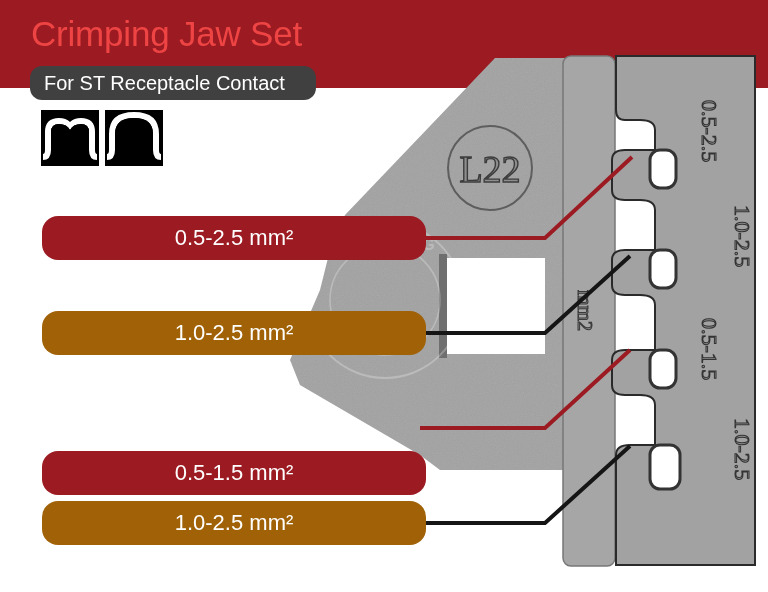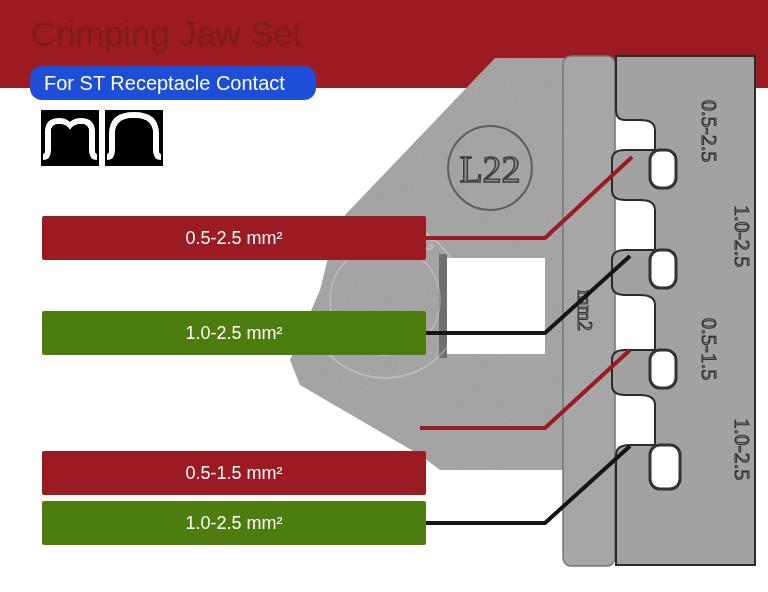--- a/index.html
+++ b/index.html
@@ -1,25 +1,25 @@
 <!DOCTYPE html>
 <html><head>
 <meta charset="utf-8">
 <style>
   html,body{margin:0;padding:0;}
   body{width:768px;height:592px;position:relative;overflow:hidden;background:#ffffff;font-family:"Liberation Sans",sans-serif;}
   .header-band{position:absolute;left:0;top:0;width:768px;height:88px;background:#9c1b22;}
-  .title{position:absolute;left:31px;top:14px;color:#7f1d1d;font-size:35px;line-height:40px;letter-spacing:-0.2px;}
-  .subtitle-pill{position:absolute;left:30px;top:66px;width:286px;height:34px;border-radius:12px;background:#1d4ed8;color:#fff;font-size:20px;line-height:34px;box-sizing:border-box;padding-left:14px;}
+  .title{position:absolute;left:31px;top:14px;color:#ef4444;font-size:35px;line-height:40px;letter-spacing:-0.2px;}
+  .subtitle-pill{position:absolute;left:30px;top:66px;width:286px;height:34px;border-radius:12px;background:#404040;color:#fff;font-size:20px;line-height:34px;box-sizing:border-box;padding-left:14px;}
   .profile-icons{position:absolute;left:41px;top:110px;height:56px;display:flex;gap:6px;}
   .profile-icon{width:58px;height:56px;background:#000;display:block;}
   .jaw-svg{position:absolute;left:0;top:0;width:768px;height:592px;}
-  .size-pill{position:absolute;left:42px;width:384px;height:44px;border-radius:2px;color:#fff;font-size:18px;line-height:44px;text-align:center;}
+  .size-pill{position:absolute;left:42px;width:384px;height:44px;border-radius:16px;color:#fff;font-size:22px;line-height:44px;text-align:center;}
   .size-pill.red{background:#9c1b22;}
-  .size-pill.black{background:#4d7c0f;}
+  .size-pill.black{background:#a16207;}
 </style>
 </head>
 <body>
 
 <div class="header-band"></div>
 <div class="title">Crimping Jaw Set</div>
 
 <svg class="jaw-svg" viewBox="0 0 768 592">
   <defs>
     <filter id="grain" x="0" y="0" width="100%" height="100%">

